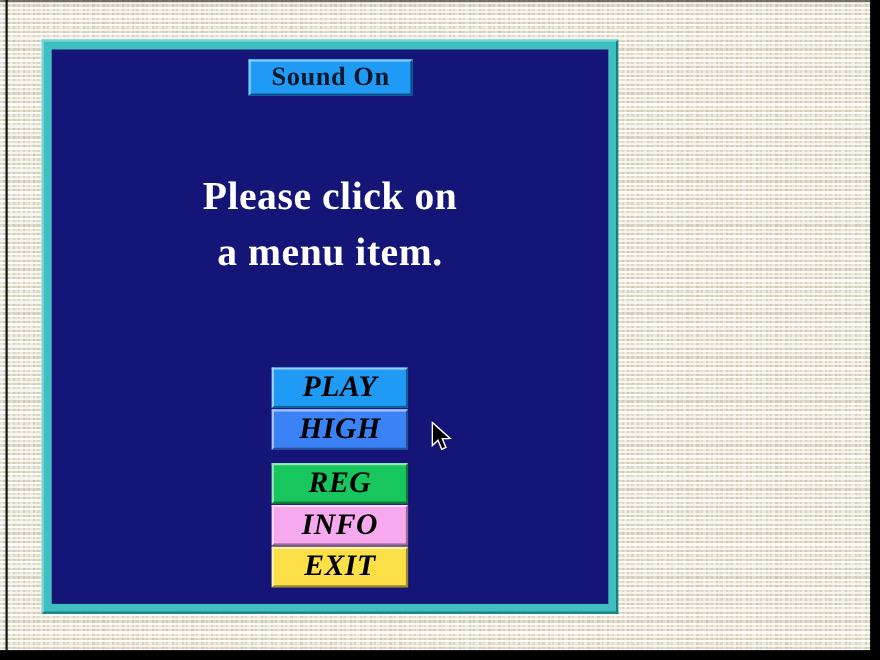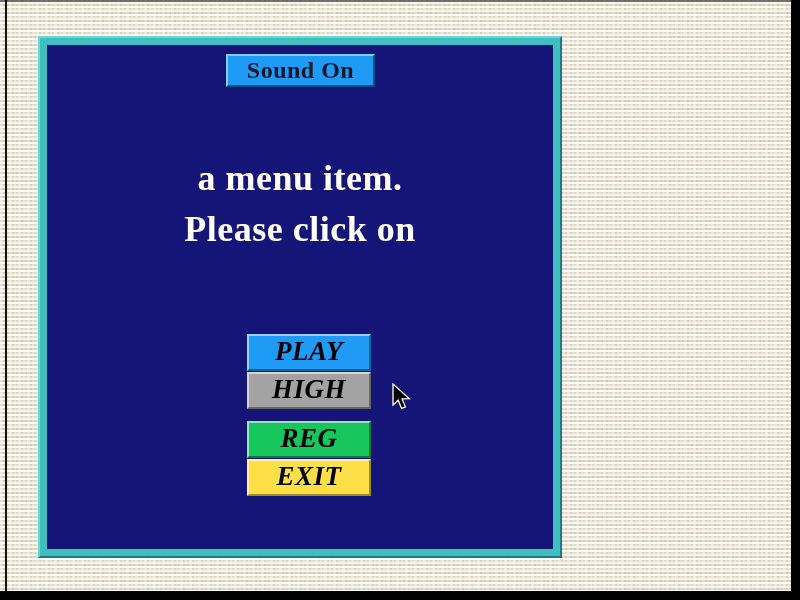--- a/index.html
+++ b/index.html
@@ -166,28 +166,29 @@
   <div class="edge" id="edge-left"></div>
   <div class="edge" id="edge-right"></div>
   <div class="edge" id="edge-bottom"></div>
 
   <div id="app-panel" style="background: rgb(63, 191, 191);">
     <div id="panel-inner" style="background: rgb(21, 21, 119);">
 
       <div id="sound-toggle" style="background: rgb(31, 154, 245); color: #0f172a;">Sound On</div>
 
       <div id="message" style="color: rgb(255, 255, 255);">
+        <span class="msg-line">Please click on</span>
         <span class="msg-line">a menu item.</span>
-        <span class="msg-line">Please click on</span>
       </div>
 
       <div id="menu">
         <div class="menu-btn" style="background: rgb(31, 154, 245);">PLAY</div>
-        <div class="menu-btn" style="background: #a3a3a3;">HIGH</div>
+        <div class="menu-btn" style="background: #3b82f6;">HIGH</div>
         <div class="menu-btn" style="background: rgb(23, 198, 92); margin-top: 12px;">REG</div>
+        <div class="menu-btn" style="background: rgb(247, 169, 240);">INFO</div>
         <div class="menu-btn" style="background: #fde047;">EXIT</div>
       </div>
 
       <svg id="cursor" viewBox="0 0 22 30">
         <path d="M1,1 L1,22 L6.2,17.2 L9.6,25.4 L13.4,23.8 L10.1,15.9 L17.2,15.6 Z" fill="#000000" stroke="#ffffff" stroke-width="1.3" stroke-linejoin="miter"></path>
       </svg>
 
     </div>
   </div>
 </div>

